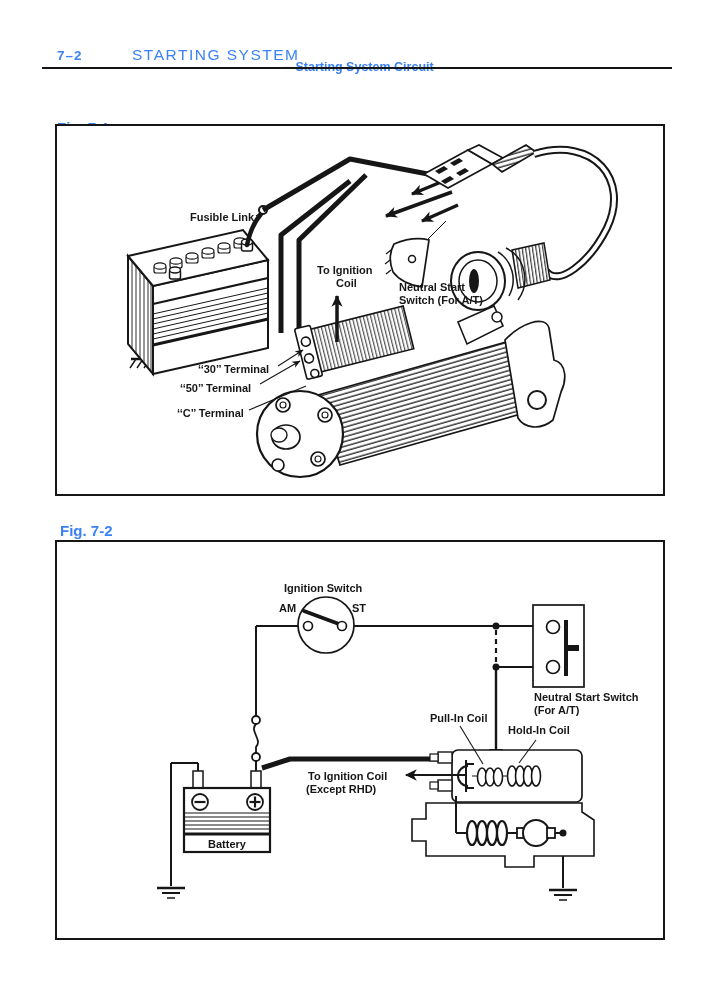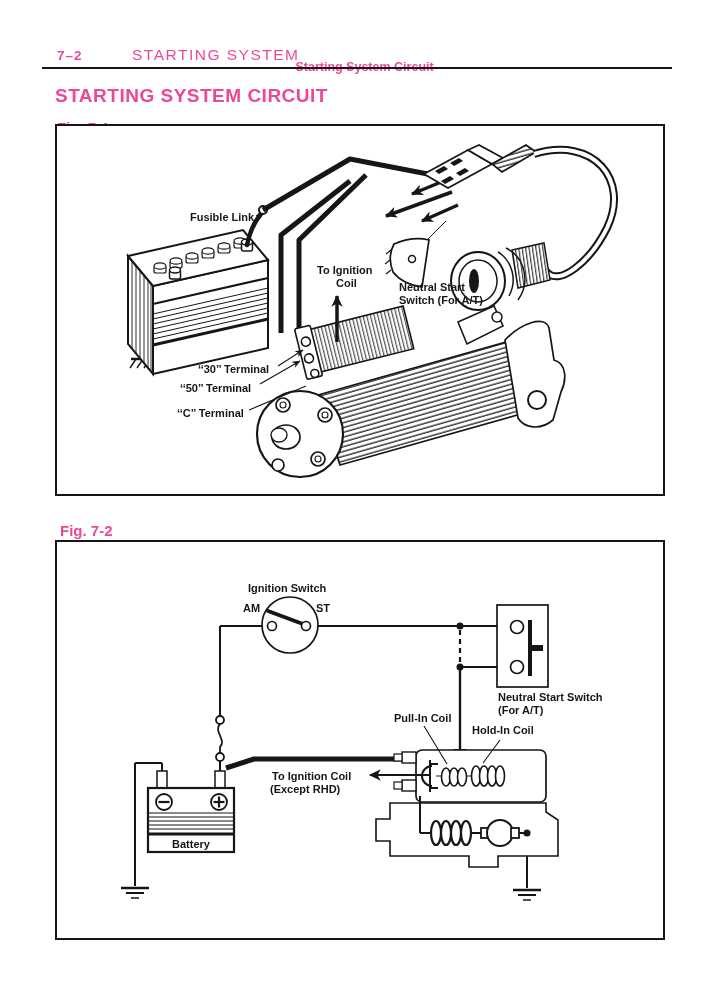--- a/index.html
+++ b/index.html
@@ -1,43 +1,42 @@
 <!DOCTYPE html>
 <html><head>
 <meta charset="utf-8">
 <style>
   * { margin:0; padding:0; box-sizing:border-box; }
   html,body { background:#ffffff; }
   .page { position:relative; width:713px; height:1007px; background:#ffffff;
-          font-family:"Liberation Sans", sans-serif; color:#ec4899; overflow:hidden; }
+          font-family:"Liberation Sans", sans-serif; color:#3b82f6; overflow:hidden; }
   .hdr-num  { position:absolute; left:57px;  top:48px; font-size:13.5px; font-weight:bold; letter-spacing:1px; }
   .hdr-title{ position:absolute; left:132px; top:46px; font-size:15.5px; font-weight:normal; letter-spacing:1.5px; }
   .hdr-sub  { position:absolute; left:285px; top:50px; font-size:12.5px; font-weight:bold;margin-top:10px; }
   .rule { position:absolute; left:42px; top:67px; width:630px; height:2px; background:#161616; }
   .page-title { position:absolute; left:55px; top:85px; font-size:19px; font-weight:bold; letter-spacing:0.5px; }
   .fig-caption { position:absolute; font-size:15px; font-weight:bold; }
   .cap1 { left:57px; top:119px; }
   .cap2 { left:60px; top:522px; }
   .fig-box { position:absolute; border:2px solid #161616; background:#ffffff; }
   .box1 { left:55px; top:124px; width:610px; height:372px; }
-  .box2 { left:55px; top:540px; width:610px; height:400px; }
+  .box2 { left:55px; top:540px; width:610px; height:400px;padding-left:36px; }
   svg { display:block; }
   .lbl { font-family:"Liberation Sans", sans-serif; font-weight:bold; font-size:11px; fill:#161616; }
 </style>
 </head>
 <body>
 
 <div class="page">
 
   <span class="hdr-num">7–2</span>
   <span class="hdr-title">STARTING SYSTEM</span>
   <span class="hdr-sub">– Starting System Circuit</span>
   <div class="rule"></div>
 
-  <h1 class="page-title">STARTING SYSTEM CIRCUIT</h1>
 
   <div class="fig-caption cap1">Fig. 7-1</div>
 
   <div class="fig-box box1">
     <svg width="606" height="368" viewBox="57 138 606 368">
       <defs>
         <pattern id="hatchA" width="4.6" height="4.6" patternUnits="userSpaceOnUse" patternTransform="rotate(74)">
           <rect width="4.6" height="4.6" fill="#ffffff"></rect>
           <line x1="2" y1="0" x2="2" y2="4.6" stroke="#161616" stroke-width="1.25"></line>
         </pattern>

